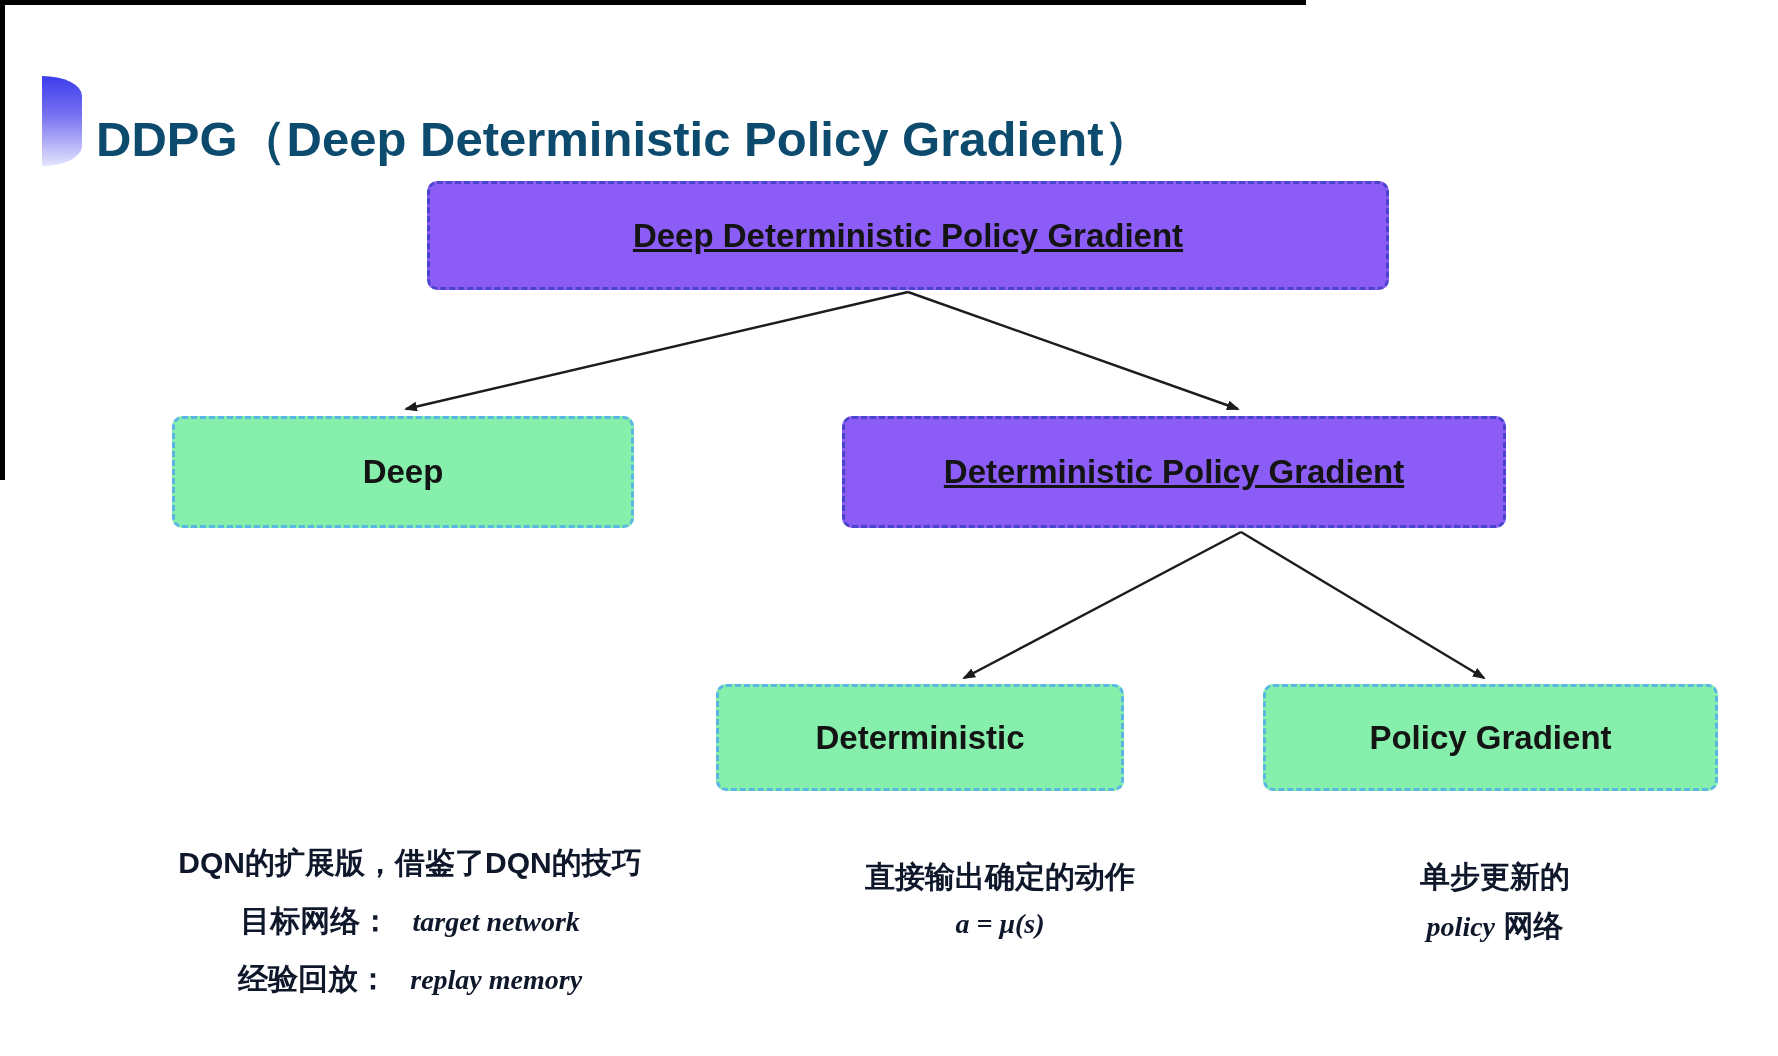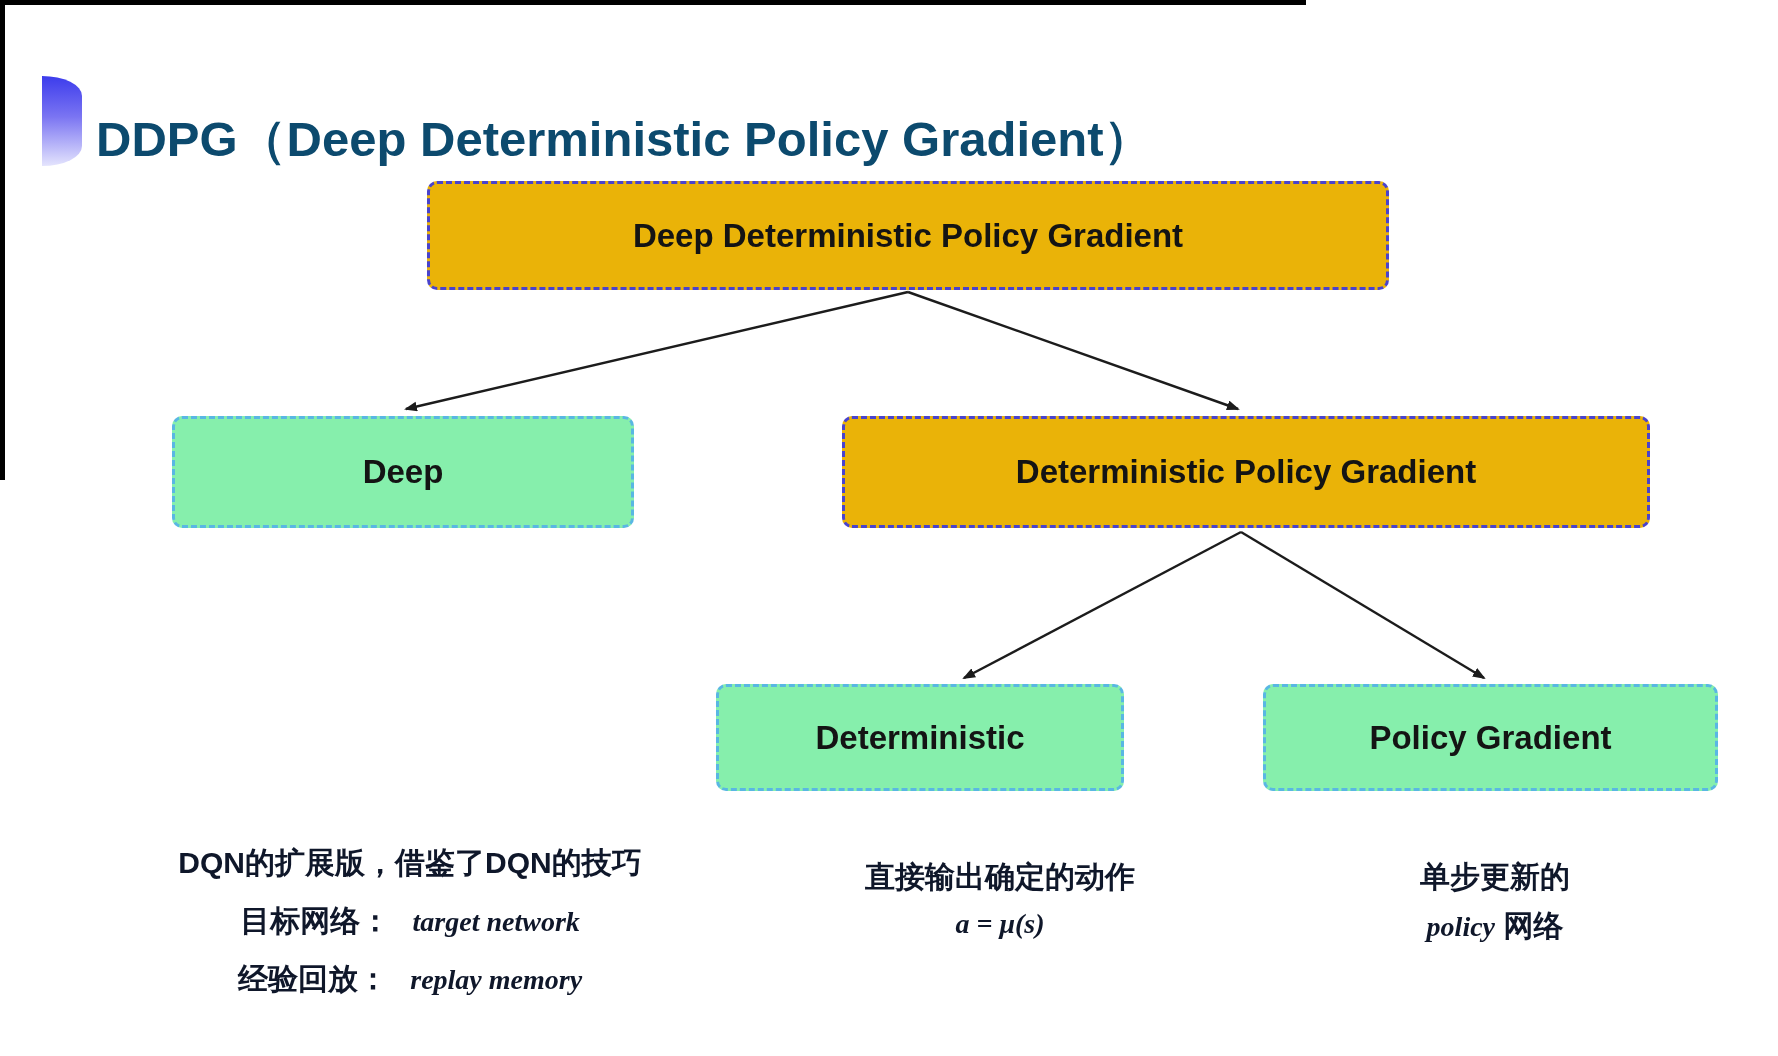--- a/index.html
+++ b/index.html
@@ -21,25 +21,25 @@
     position:absolute;left:96px;top:74px;width:1500px;
     font-size:49px;font-weight:600;color:#0c4a6e;letter-spacing:0px;white-space:nowrap;
   }
 
   
   .node{
     position:absolute;display:flex;align-items:center;justify-content:center;
     border-radius:10px;font-size:33px;font-weight:600;color:#141414;
     box-sizing:border-box;text-align:center;
   }
-  .node.purple{background:#eab308;border:3px dashed #4943cd;}
+  .node.purple{background:#8b5cf6;border:3px dashed #4943cd;text-decoration:underline;}
   .node.cyan{background:#86efac;border:3px dashed #59b7e3;}
   .node-root{left:427px;top:181px;width:962px;height:109px;}
   .node-deep{left:172px;top:416px;width:462px;height:112px;}
-  .node-dpg{left:842px;top:416px;width:808px;height:112px;}
+  .node-dpg{left:842px;top:416px;width:664px;height:112px;}
   .node-det{left:716px;top:684px;width:408px;height:107px;}
   .node-pg{left:1263px;top:684px;width:455px;height:107px;justify-content:center;}
 
   
   svg.arrows{position:absolute;left:0;top:0;width:1778px;height:1056px;pointer-events:none;}
 
   
   .note-line{
     position:absolute;text-align:center;font-size:30px;font-weight:600;color:#0f172a;
     white-space:nowrap;

